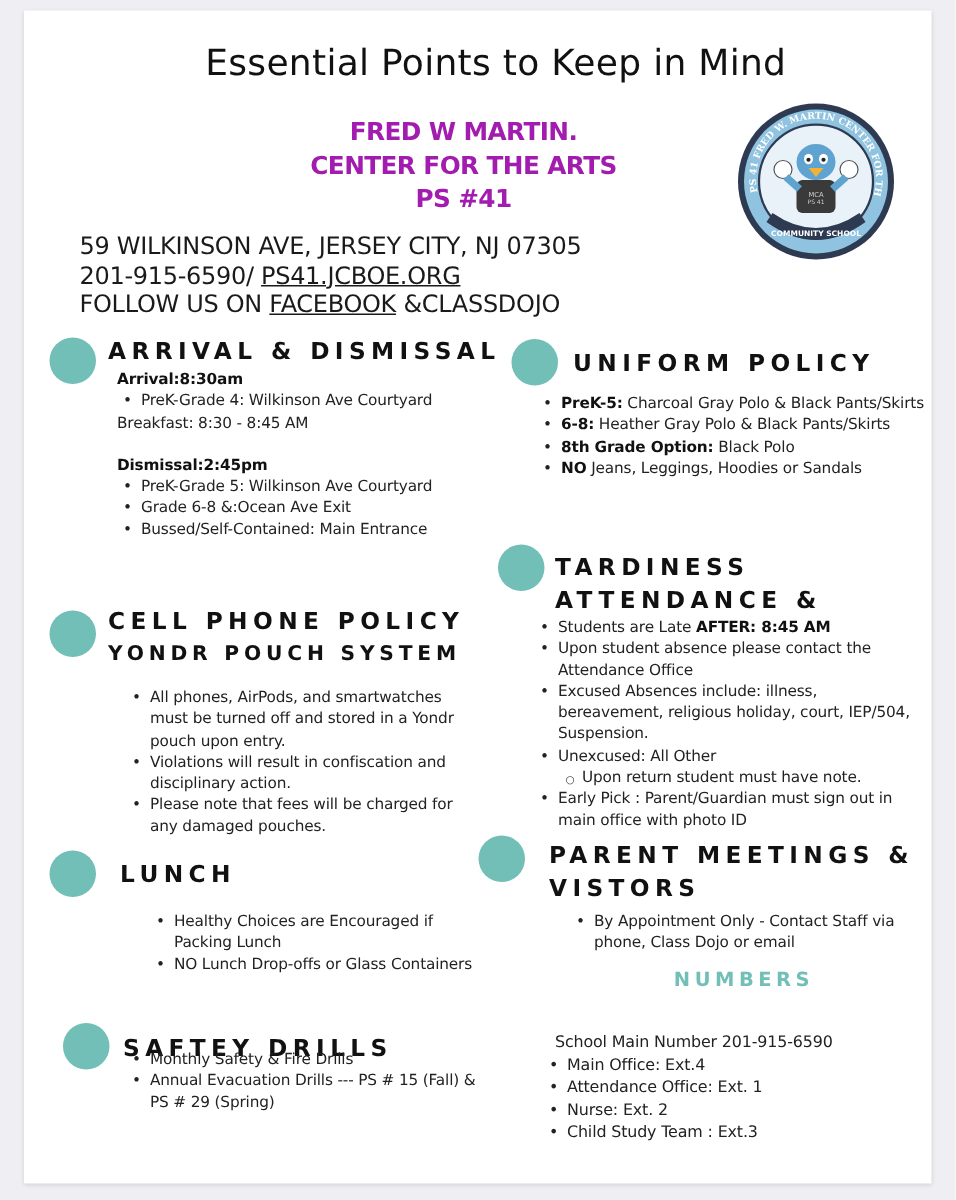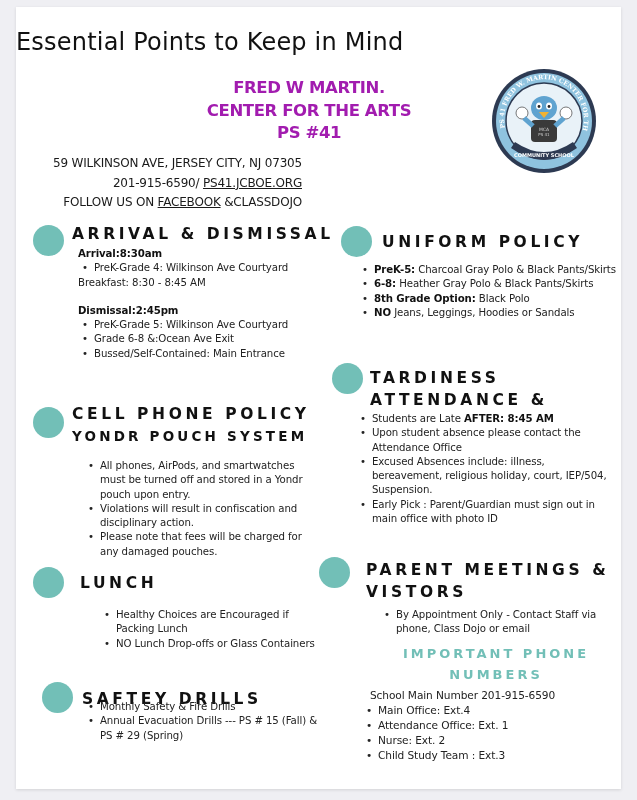--- a/index.html
+++ b/index.html
@@ -6,31 +6,31 @@
   body {
     width: 637px; height: 800px; background: #efeff3; position: relative; overflow: hidden;
     font-family: "Liberation Sans", sans-serif; color: #1a1a1a;
   }
   .page {
     position: absolute; left: 16px; top: 7px; width: 605px; height: 782px;
     background: #ffffff; box-shadow: 0 1px 3px rgba(0,0,0,0.12);
   }
   .abs { position: absolute; }
   .title {
-    left: 0; width: 605px; top: 21px; text-align: left;
-    font-family: "DejaVu Sans", sans-serif; font-size: 24px; color: #111; letter-spacing: 0.2px;
+    left: 0; width: 605px; top: 21px; text-align: center;
+    font-family: "DejaVu Sans", sans-serif; font-size: 24px; color: #111; letter-spacing: 0.2px; padding-left: 12px;
   }
   .school {
     left: 138px; width: 310px; top: 70px; text-align: center;
     font-family: "DejaVu Sans", sans-serif; font-weight: bold; color: #a21caf;
     font-size: 16.5px; line-height: 22.5px; letter-spacing: -0.4px;
   }
   .contact {
-    left: 37px; top: 147px; font-family: "DejaVu Sans", sans-serif; font-size: 12px;
-    line-height: 19.5px; color: #1a1a1a; letter-spacing: -0.2px; text-align: right;
+    left: 37px; top: 147px; font-family: "DejaVu Sans", sans-serif; font-size: 16px;
+    line-height: 19.5px; color: #1a1a1a; letter-spacing: -0.2px;
   }
   .contact u { text-decoration: underline; }
   .logo { left: 475px; top: 61px; width: 106px; height: 106px; }
 
   .dot { position: absolute; width: 31px; height: 31px; border-radius: 50%; background: #72bfb7; }
   .h {
     position: absolute; font-family: "DejaVu Sans", sans-serif; font-weight: bold;
     font-size: 15.5px; letter-spacing: 3.6px; color: #111; line-height: 22px; white-space: nowrap;
   }
   .h.sub { font-size: 13.5px; letter-spacing: 3.2px; }
@@ -125,20 +125,25 @@
   <div class="dot" style="left:316px; top:356px;"></div>
   <div class="h" style="left:354px; top:360px; line-height:22px;">
     <div>TARDINESS</div>
     <div>ATTENDANCE &amp;</div>
   </div>
   <div class="body" style="left:340px; top:405px; width:260px;">
     <ul>
       <li><span>Students are Late </span><b>AFTER: 8:45 AM</b></li>
       <li>Upon student absence please contact the Attendance Office</li>
       <li>Excused Absences include: illness, bereavement, religious holiday, court, IEP/504, Suspension.</li>
+      <li><span>Unexcused: All Other</span>
+        <ul class="circle">
+          <li>Upon return student must have note.</li>
+        </ul>
+      </li>
       <li>Early Pick : Parent/Guardian must sign out in main office  with photo ID</li>
     </ul>
   </div>
 
   <div class="dot" style="left:17px; top:400px;"></div>
   <div class="h" style="left:56px; top:396px;">CELL PHONE POLICY</div>
   <div class="h sub" style="left:56px; top:418px;">YONDR POUCH SYSTEM</div>
   <div class="body" style="left:68px; top:452px; width:232px;">
     <ul>
       <li>All phones, AirPods, and smartwatches must be turned off and stored in a Yondr pouch upon entry.</li>
@@ -161,21 +166,20 @@
     <div>PARENT MEETINGS &amp;</div>
     <div>VISTORS</div>
   </div>
   <div class="body" style="left:364px; top:601px; width:230px;">
     <ul>
       <li>By Appointment Only - Contact Staff via phone, Class Dojo or email</li>
     </ul>
   </div>
 
   <div class="phone-h">
-    <div>IMPORTANT PHONE</div>
     <div>NUMBERS</div>
   </div>
   <div class="body" style="left:354px; top:681px; width:250px; font-size:10.6px; line-height:15px;">
     <div>School Main Number 201-915-6590</div>
     <ul style="padding-left:8px;">
       <li>Main Office: Ext.4</li>
       <li>Attendance Office: Ext. 1</li>
       <li>Nurse: Ext. 2</li>
       <li>Child Study Team : Ext.3</li>
     </ul>

